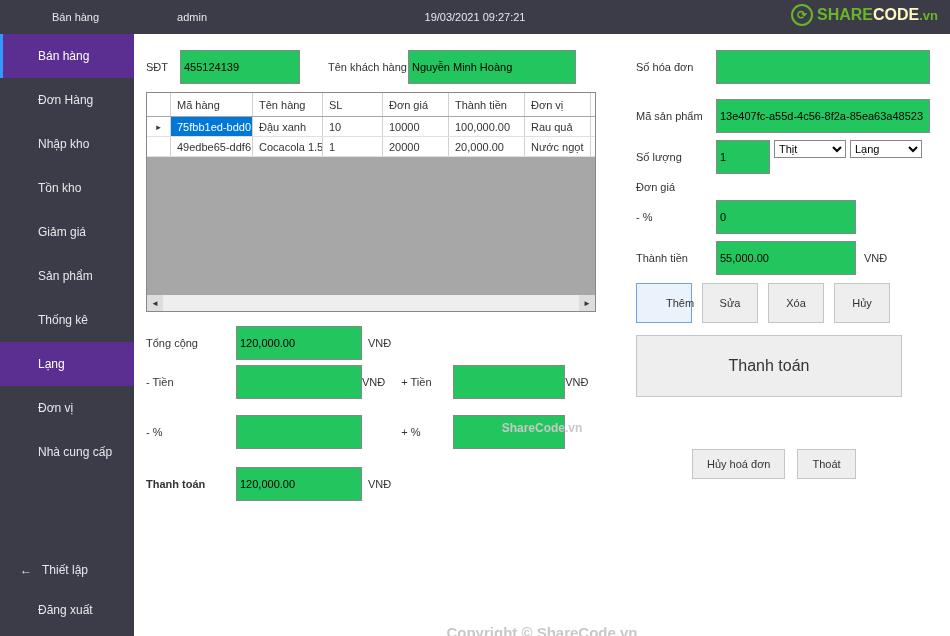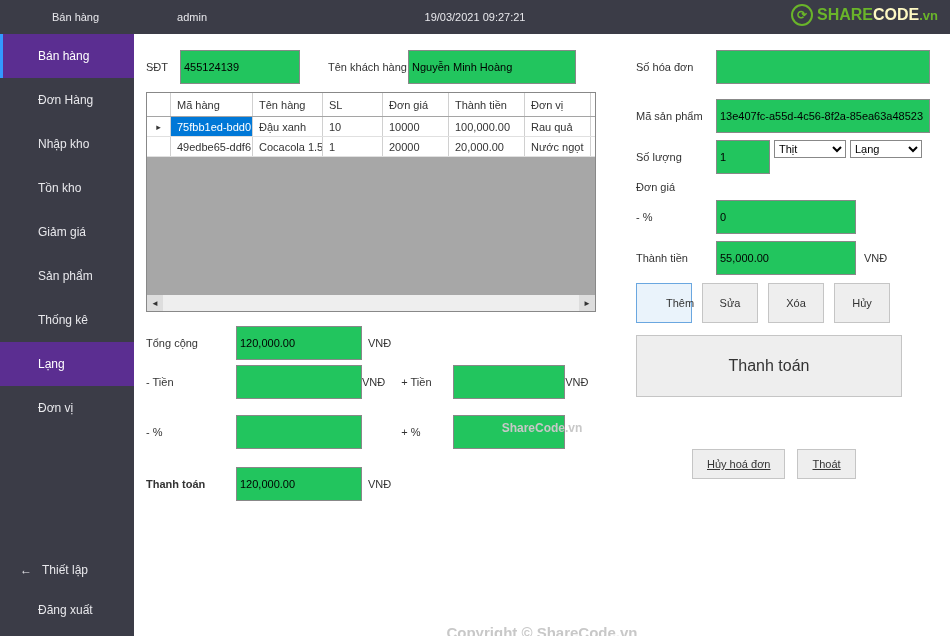--- a/index.html
+++ b/index.html
@@ -49,21 +49,21 @@
   
   .rpair{display:flex;align-items:center;margin-bottom:7px;}
   .rpair .lbl{width:80px;}
   .rpair input{width:140px;}
   .rpair .wide{width:214px;}
   .btnrow{display:flex;gap:10px;margin-top:8px;}
   .btn{width:56px;height:40px;border:1px solid #c5c5c5;background:#eee;display:flex;align-items:center;justify-content:center;font-size:11px;cursor:pointer;}
   .btn.primary{border:1px solid #6aa7e0;background:#eaf3fb;padding-left:32px;}
   .bigbtn{margin-top:12px;width:266px;height:62px;border:1px solid #c5c5c5;background:#eee;display:flex;align-items:center;justify-content:center;font-size:16px;cursor:pointer;}
   .btnrow2{display:flex;gap:12px;margin-top:52px;justify-content:flex-start;margin-left:56px;}
-  .btn2{padding:8px 14px;border:1px solid #c5c5c5;background:#eee;font-size:11px;cursor:pointer;text-decoration:underline;}
+  .btn2{padding:8px 14px;border:1px solid #c5c5c5;background:#eee;font-size:11px;cursor:pointer;}
   
   .totals{margin-top:14px;}
   .tp{display:flex;align-items:center;margin-bottom:5px;}
   .tp .lbl{width:90px;}
   .tp input{width:126px;}
   .tp .unit{margin-left:6px;}
   .tdbl{display:flex;}
   .tdbl .half{display:flex;align-items:center;}
   .tdbl .half .lbl{width:52px;}
   .tdbl .spacer{width:16px;}
@@ -95,20 +95,21 @@
       <div class="nav" id="nav">
           <div class="nav-item active">Bán hàng</div>
           <div class="nav-item">Đơn Hàng</div>
           <div class="nav-item">Nhập kho</div>
           <div class="nav-item">Tồn kho</div>
           <div class="nav-item">Giảm giá</div>
           <div class="nav-item">Sản phẩm</div>
           <div class="nav-item">Thống kê</div>
           <div class="nav-item purple">Lạng</div>
           <div class="nav-item">Đơn vị</div>
+          <div class="nav-item">Nhà cung cấp</div>
         </div>
       <div class="footer">
         <div class="nav-item settings">
           <span class="arrow">←</span>
           <span>Thiết lập</span>
         </div>
         <div class="nav-item">Đăng xuất</div>
       </div>
     </div>
 

